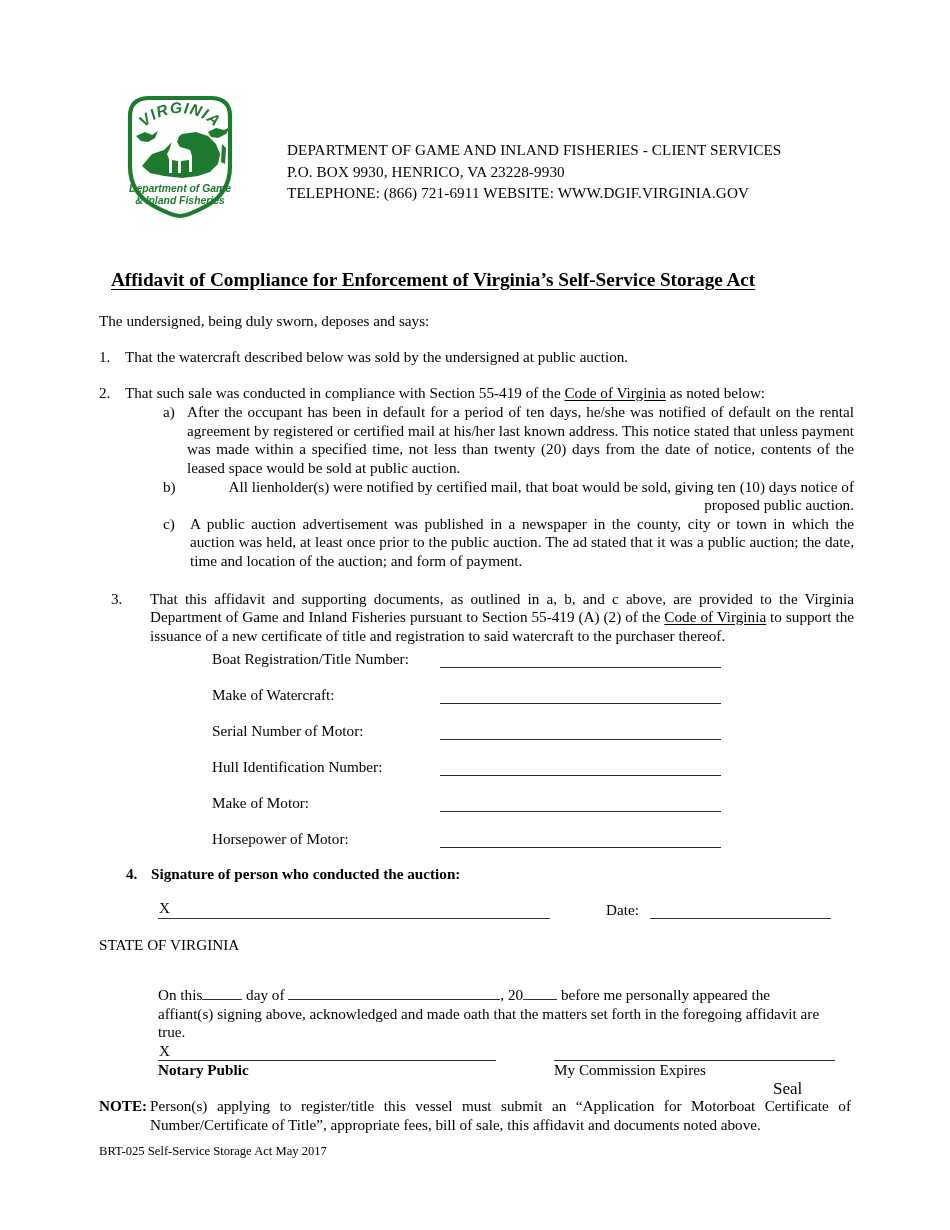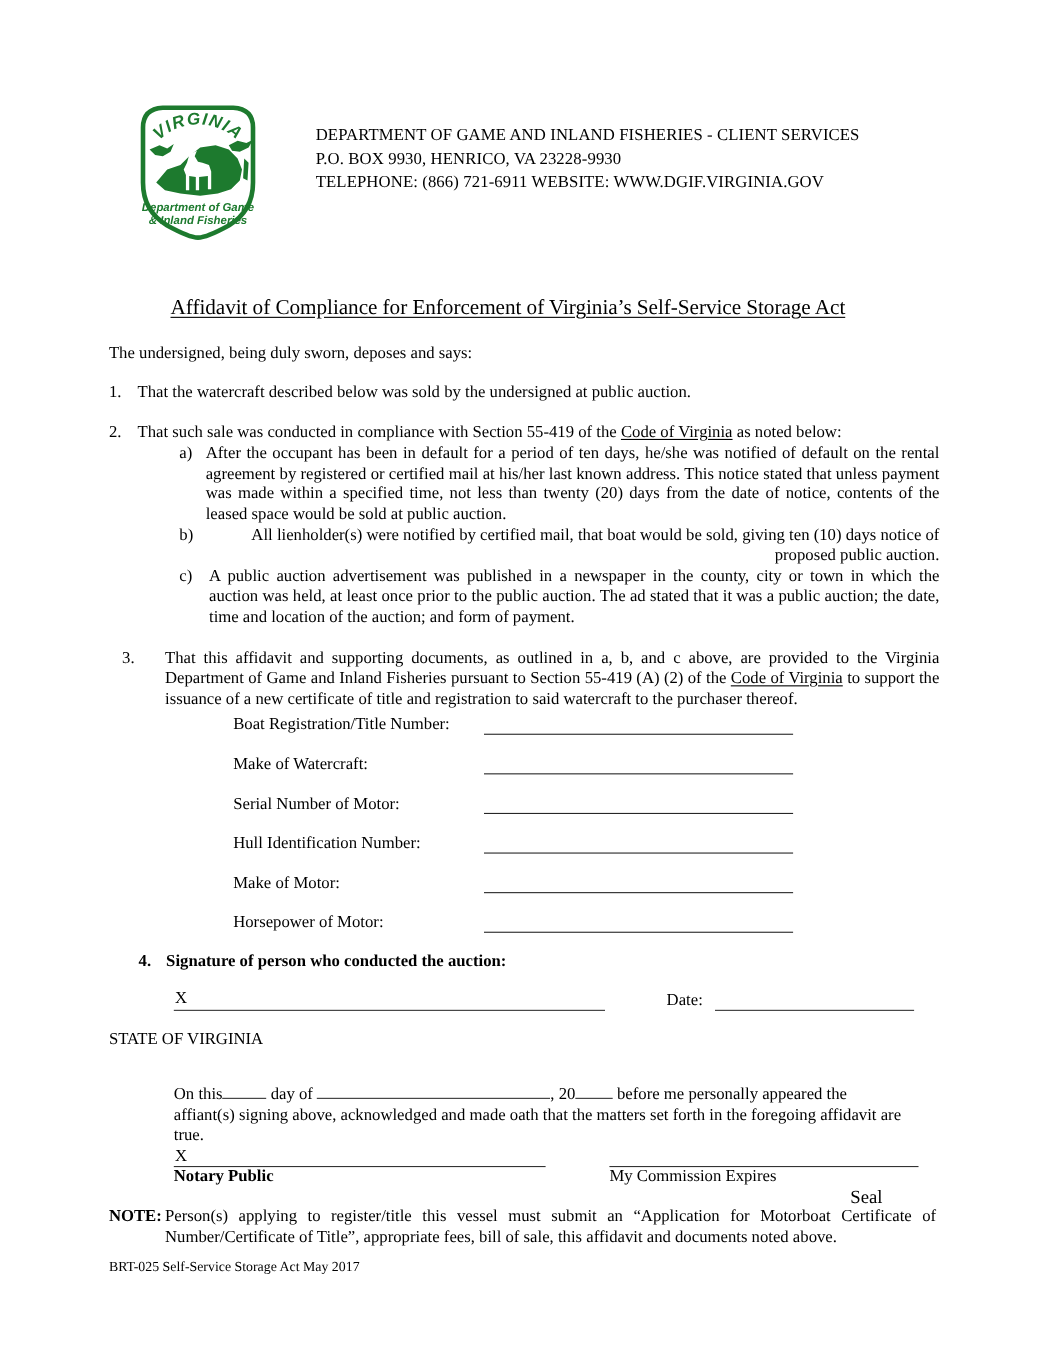--- a/index.html
+++ b/index.html
@@ -30,41 +30,40 @@
   .logo-wrap {
     position: absolute;
     left: 112px;
     top: 0;
     width: 136px;
     height: 132px;
   }
   .agency-address {
     position: absolute;
     left: 287px;
-    top: 24px;
+    top: 51px;
     font-size: 15.2px;
     line-height: 21.5px;
     letter-spacing: 0.1px;
     white-space: nowrap;
   }
   .agency-address div { white-space: nowrap; }
 
   
   .doc-title {
     position: absolute;
     left: 111px;
     top: 269px;
     width: 740px;
     font-size: 19.3px;
-    font-weight: normal;
+    font-weight: bold;
     text-decoration: underline;
     text-underline-offset: 3px;
     letter-spacing: -0.05px;
     white-space: nowrap;
-    margin-left: 44px;
   }
 
   
   .intro-line {
     position: absolute;
     left: 99px;
     top: 312px;
     font-size: 15.2px;
   }
 

